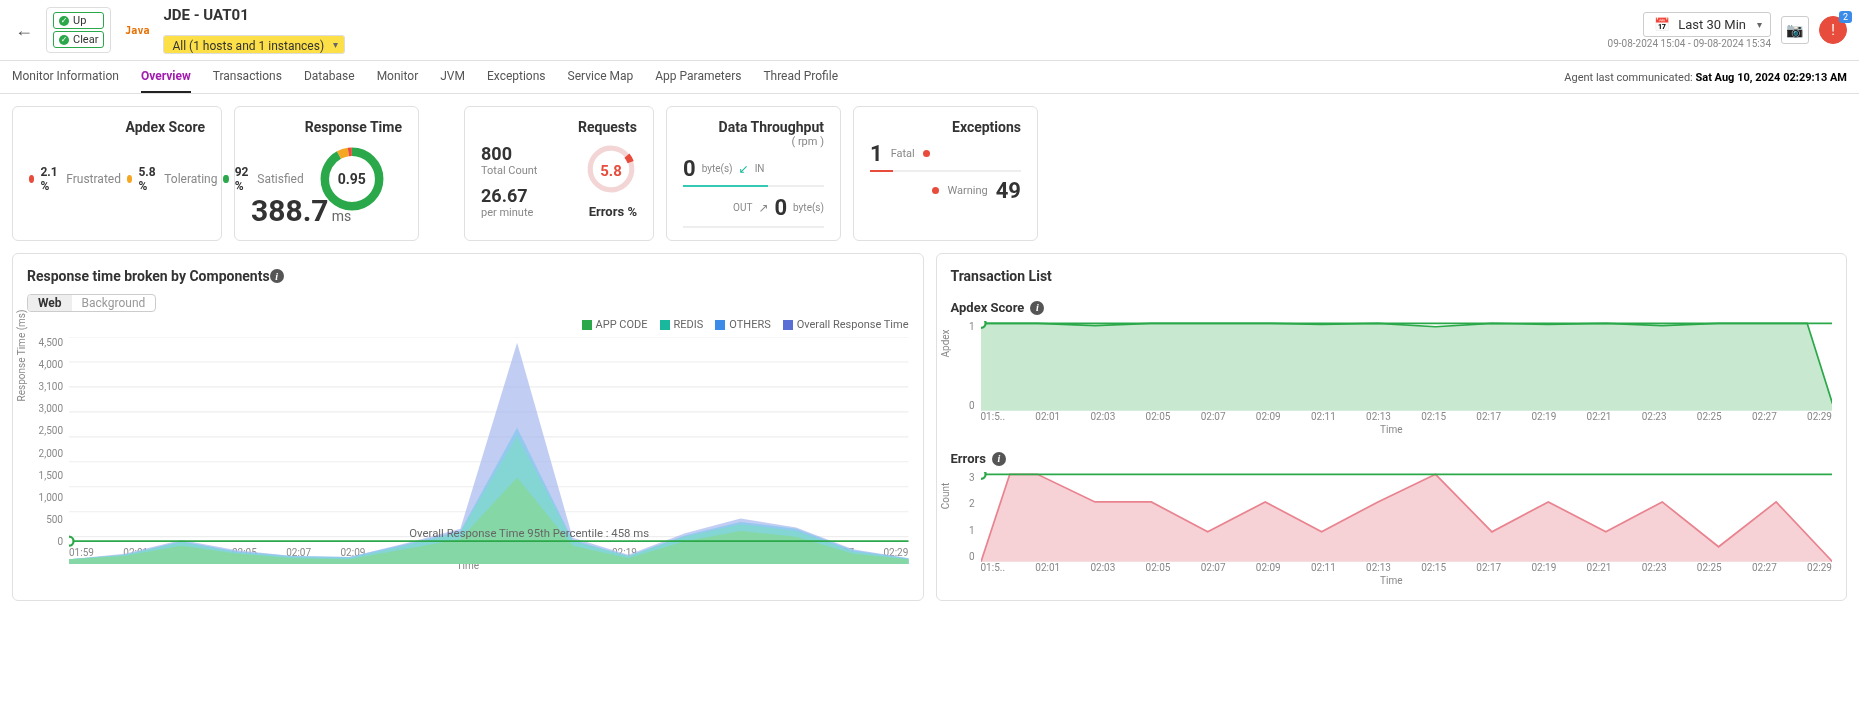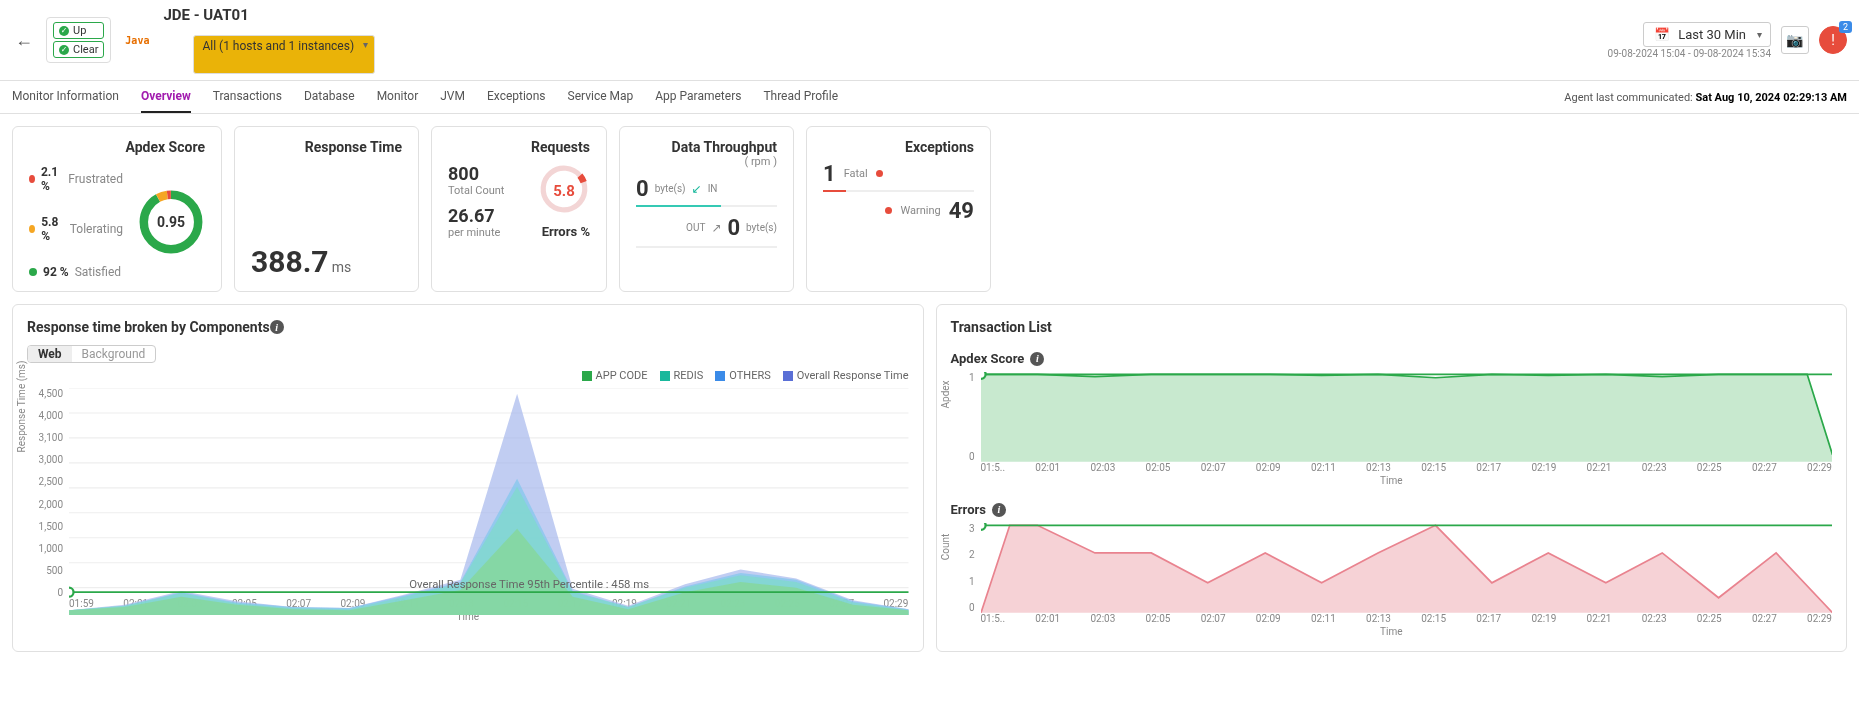--- a/index.html
+++ b/index.html
@@ -5,21 +5,21 @@
 * { box-sizing: border-box; margin: 0; padding: 0; }
 body { font-family: -apple-system, BlinkMacSystemFont, "Segoe UI", Roboto, sans-serif; font-size: 13px; color: #333; background: #fff; }
 .header { display: flex; align-items: center; padding: 6px 12px; border-bottom: 1px solid #e0e0e0; gap: 10px; }
 .back-btn { width: 24px; height: 24px; display: flex; align-items: center; justify-content: center; cursor: pointer; font-size: 18px; color: #555; }
 .status-tags { border: 1px solid #ddd; border-radius: 4px; padding: 4px 6px; display: flex; flex-direction: column; gap: 2px; }
 .tag { display: flex; align-items: center; gap: 4px; font-size: 11px; border: 1px solid #2ba84a; border-radius: 3px; padding: 1px 5px; }
 .tag .dot { width: 10px; height: 10px; border-radius: 50%; background: #2ba84a; display: flex; align-items: center; justify-content: center; color: #fff; font-size: 8px; }
 .java-icon { width: 32px; height: 32px; display: flex; align-items: center; justify-content: center; color: #e76f00; font-size: 10px; font-family: monospace; font-weight: bold; }
 .title-block { display: flex; flex-direction: column; gap: 11px; }
 .title { font-weight: bold; font-size: 15px; }
-.dropdown { border: 1px solid #ddd; border-radius: 3px; padding: 3px 20px 20px 8px; font-size: 12px; position: relative; cursor: pointer; background: #eab308; margin-left: 30px; }
+.dropdown { border: 1px solid #ddd; border-radius: 3px; padding: 3px 20px 0 8px; font-size: 12px; position: relative; cursor: pointer; background: #fde047; }
 .dropdown::after { content: '▾'; position: absolute; right: 6px; top: 3px; font-size: 10px; color: #666; }
 .spacer { flex: 1; }
 .time-block { display: flex; flex-direction: column; align-items: flex-end; gap: 1px; }
 .time-picker { border: 1px solid #ccc; border-radius: 3px; padding: 4px 24px 4px 10px; display: flex; align-items: center; gap: 8px; font-size: 13px; position: relative; cursor: pointer; }
 .time-picker::after { content: '▾'; position: absolute; right: 8px; font-size: 10px; color: #666; }
 .time-range { font-size: 10px; color: #888; }
 .cam-btn, .alert-btn { width: 28px; height: 28px; border: 1px solid #ccc; border-radius: 3px; display: flex; align-items: center; justify-content: center; cursor: pointer; font-size: 14px; position: relative; }
 .alert-btn { background: #e74c3c; color: #fff; border-color: #e74c3c; border-radius: 50%; }
 .alert-badge { position: absolute; top: -6px; right: -6px; background: #3b8be8; color: #fff; border-radius: 3px; font-size: 9px; padding: 1px 4px; }
 
@@ -30,34 +30,34 @@
 .agent-msg { font-size: 11px; color: #555; }
 .agent-msg b { color: #000; }
 
 .cards { display: flex; gap: 12px; padding: 12px; }
 .card { border: 1px solid #e0e0e0; border-radius: 6px; padding: 12px 16px; display: flex; flex-direction: column; }
 .card-title { font-weight: bold; font-size: 14px; text-align: right; color: #333; }
 .card-sub { font-size: 11px; text-align: right; color: #888; }
 
 .apdex-card { width: 210px; }
 .apdex-body { display: flex; align-items: center; gap: 14px; margin-top: 10px; }
-.apdex-legend { display: flex; flex-direction: column; gap: 22px; font-size: 12px; }
+.apdex-legend { display: flex; gap: 6px; font-size: 12px; }
 .leg-row { display: flex; align-items: center; gap: 6px; }
 .leg-dot { width: 8px; height: 8px; border-radius: 50%; }
 .leg-val { font-weight: bold; }
 .leg-lbl { color: #888; }
 .donut-wrap { position: relative; width: 68px; height: 68px; }
 .donut-wrap svg { width: 68px; height: 68px; transform: rotate(-90deg); }
 .donut-center { position: absolute; top: 0; left: 0; width: 100%; height: 100%; display: flex; align-items: center; justify-content: center; font-weight: bold; font-size: 14px; }
 
 .rt-card { width: 185px; justify-content: space-between; }
 .big-val { font-size: 30px; font-weight: bold; }
 .big-unit { font-size: 14px; font-weight: normal; color: #666; }
 
-.req-card { width: 176px; }
+.req-card { width: 190px; margin-left: 33px; }
 .req-body { display: flex; justify-content: space-between; align-items: center; margin-top: 8px; }
 .req-col { display: flex; flex-direction: column; }
 .req-n { font-weight: bold; font-size: 18px; }
 .req-l { font-size: 11px; color: #888; }
 .err-circle { position: relative; }
 .err-circle svg { width: 52px; height: 52px; transform: rotate(-40deg); }
 .err-val { position: absolute; top: 0; left: 0; width: 100%; height: 100%; display: flex; align-items: center; justify-content: center; font-weight: bold; color: #e74c3c; font-size: 15px; }
 .err-lbl { font-weight: bold; font-size: 13px; text-align: right; margin-top: 6px; }
 
 .thr-card { width: 175px; }

